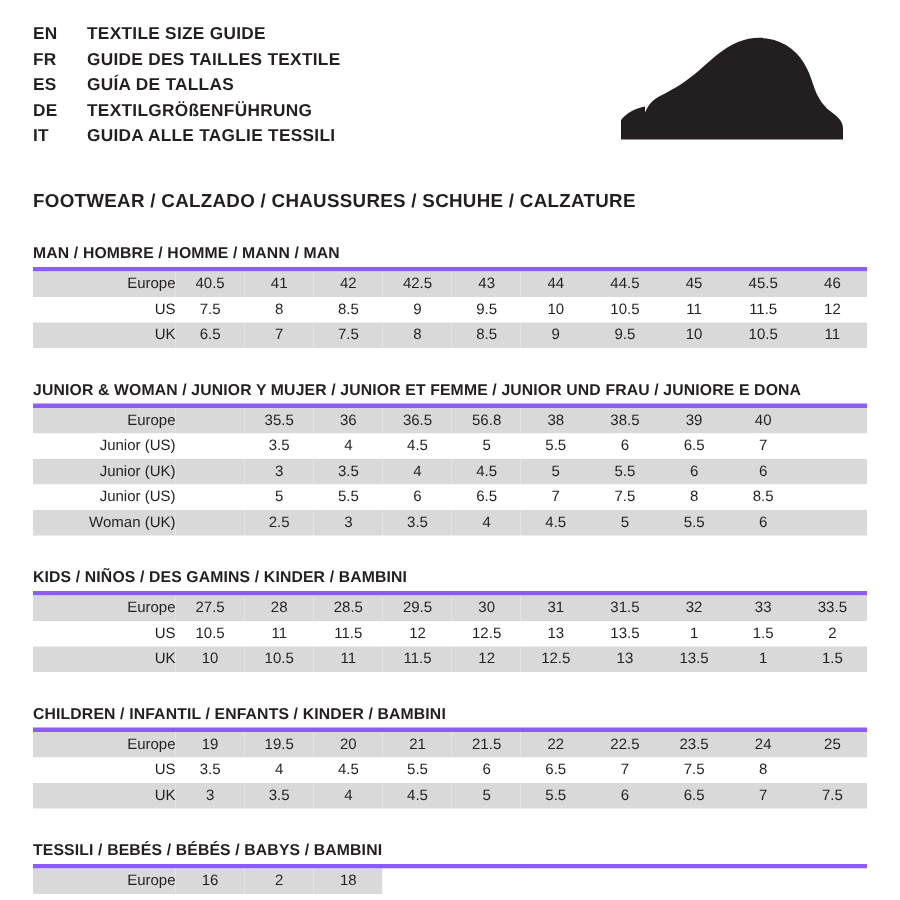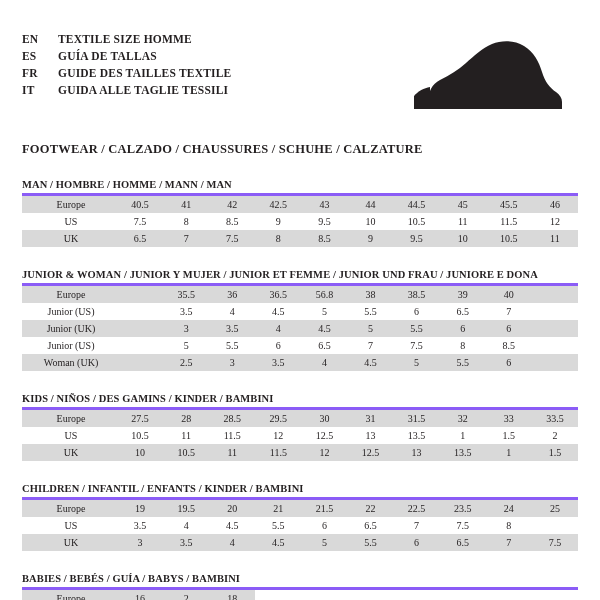--- a/index.html
+++ b/index.html
@@ -12,22 +12,21 @@
     background: #ffffff;
     font-family: "Liberation Sans", sans-serif;
     color: #231f20;
     overflow: hidden;
   }
   .page {
     position: relative;
     width: 600px;
     height: 600px;
     box-sizing: border-box;
-    padding: 32px 22px 0 22px;
-    font-family: Liberation Serif, serif;
+    padding: 16px 22px 0 22px;
   }
 
   
   .header {
     display: flex;
     align-items: flex-start;
     justify-content: space-between;
   }
   .lang-table {
     border-collapse: collapse;
@@ -78,21 +77,21 @@
   }
   table.sizes td {
     height: 17px;
     line-height: 17px;
     padding: 0;
     text-align: center;
     color: #231f20;
     white-space: nowrap;
   }
   table.sizes td.rowlabel {
-    text-align: center;
+    text-align: right;
     padding-left: 3px;
     width: 92px;
   }
   table.sizes tr.shaded td {
     background: #d9d9d9;
   }
   table.sizes tr.plain td {
     background: #ffffff;
   }
   .narrow-fill td.filler {
@@ -102,29 +101,33 @@
 </head>
 <body>
 
 <div class="page">
 
   <div class="header">
     <table class="lang-table">
       <tbody>
         <tr>
           <td class="lang-code">EN</td>
-          <td>TEXTILE SIZE HOMME</td>
+          <td>TEXTILE SIZE GUIDE</td>
+        </tr>
+        <tr>
+          <td class="lang-code">FR</td>
+          <td>GUIDE DES TAILLES TEXTILE</td>
         </tr>
         <tr>
           <td class="lang-code">ES</td>
           <td>GUÍA DE TALLAS</td>
         </tr>
         <tr>
-          <td class="lang-code">FR</td>
-          <td>GUIDE DES TAILLES TEXTILE</td>
+          <td class="lang-code">DE</td>
+          <td>TEXTILGRÖßENFÜHRUNG</td>
         </tr>
         <tr>
           <td class="lang-code">IT</td>
           <td>GUIDA ALLE TAGLIE TESSILI</td>
         </tr>
       </tbody>
     </table>
 
     <div class="shoe-art">
       <svg width="180" height="80" viewBox="0 0 180 80" aria-hidden="true">
@@ -345,21 +348,21 @@
           <td>6</td>
           <td>6.5</td>
           <td>7</td>
           <td>7.5</td>
         </tr>
       </tbody>
     </table>
   </div>
 
   <div class="section">
-    <div class="section-title">BABIES / BEBÉS / GUÍA / BABYS / BAMBINI</div>
+    <div class="section-title">TESSILI / BEBÉS / BÉBÉS / BABYS / BAMBINI</div>
     <table class="sizes narrow-fill">
       <tbody>
         <tr class="shaded">
           <td class="rowlabel">Europe</td>
           <td>16</td>
           <td>2</td>
           <td>18</td>
           <td class="filler"></td>
           <td class="filler"></td>
           <td class="filler"></td>

